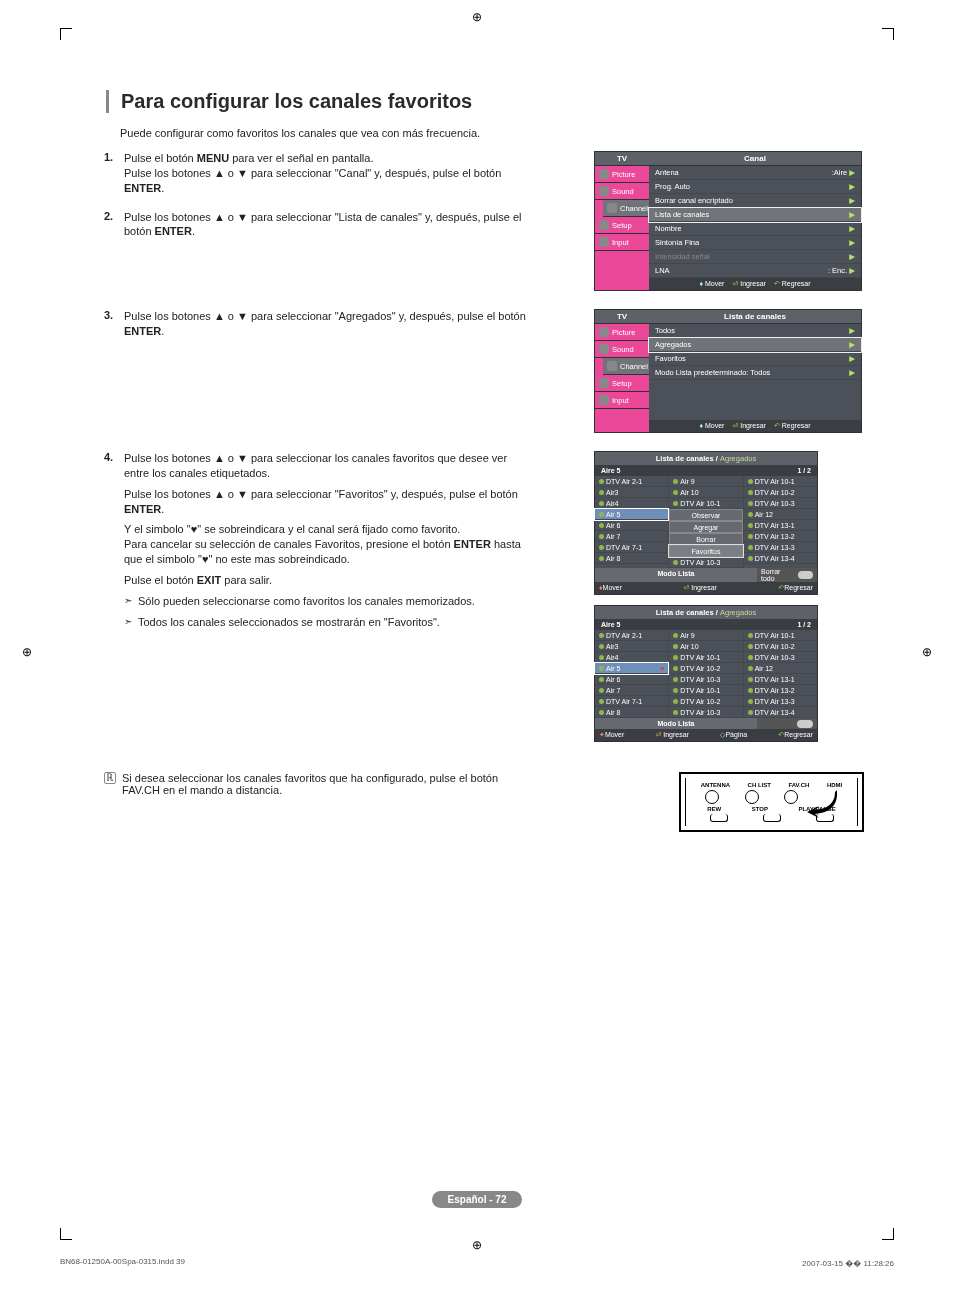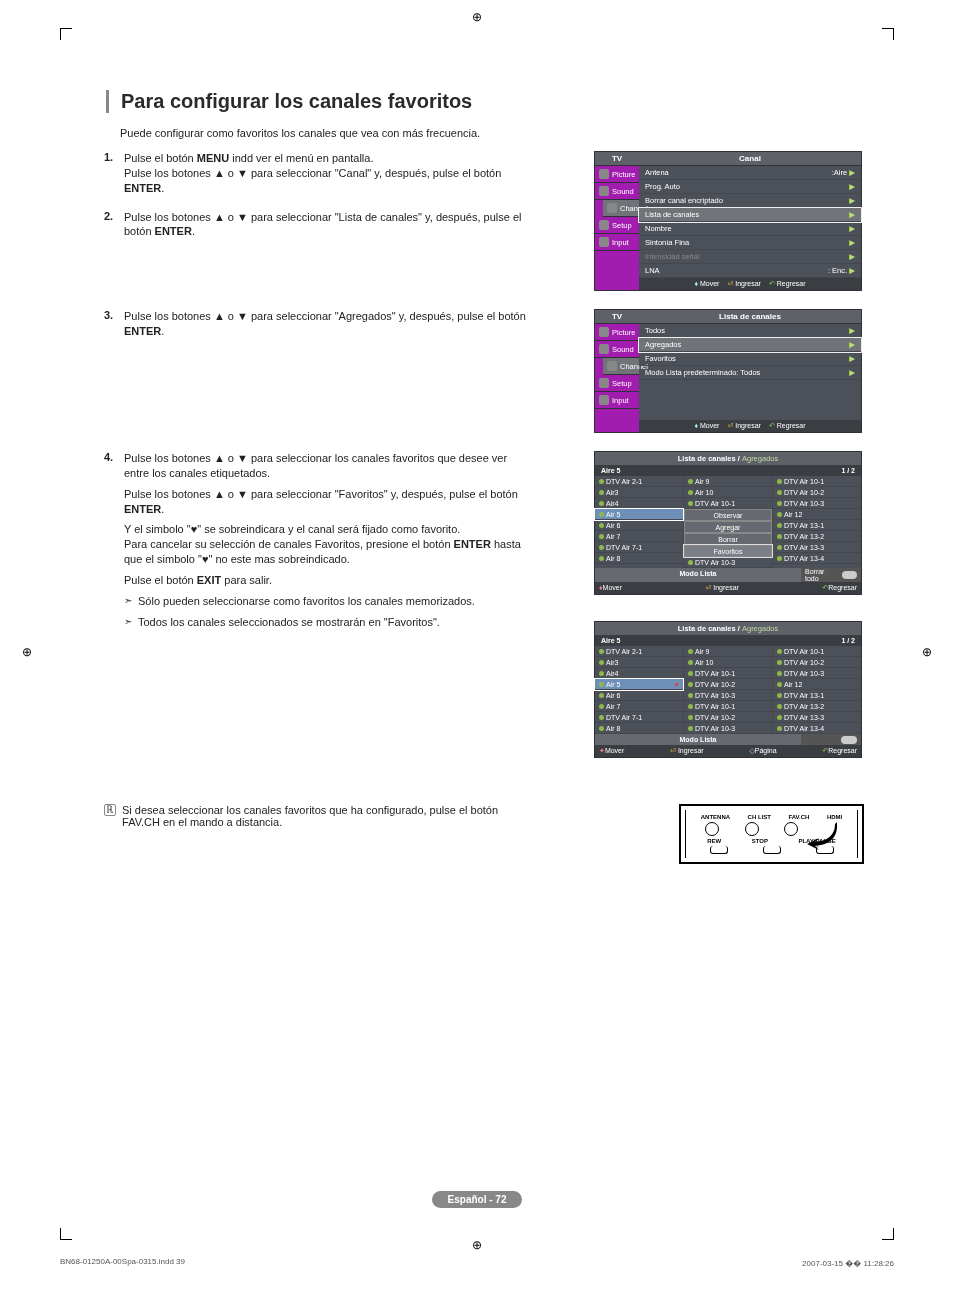--- a/index.html
+++ b/index.html
@@ -26,39 +26,39 @@
   .r-circles { display: flex; justify-content: space-around; }
   .r-arrow { position: absolute; right: 20px; top: 10px; width: 30px; height: 30px; }
   .r-arrow svg { width: 100%; height: 100%; }
   .footer { position: absolute; bottom: 96px; left: 0; right: 0; text-align: center; }
   .pill { display: inline-block; background: #888; color: #fff; font-size: 10px; font-weight: bold; padding: 3px 16px; border-radius: 10px; }
   .meta { position: absolute; bottom: 36px; left: 60px; right: 60px; display: flex; justify-content: space-between; font-size: 8px; color: #555; gap: 9px; }
 
   
   .osd { width: 268px; background: #4c5058; color: #fff; font-size: 7.5px; margin-bottom: 10px; border: 1px solid #2e3136; }
   .osd-head { display: flex; }
-  .osd-left { width: 44px; background: #a21caf; }
+  .osd-left { width: 54px; background: #ec4899; }
   .osd-tv { background: #5e6168; text-align: center; padding: 2px 0; font-weight: bold; font-size: 8px; border-bottom: 1px solid #2e3136; }
   .osd-side { padding: 3px 4px; display: flex; align-items: center; gap: 3px; border-bottom: 1px solid #2e3136; }
   .osd-side .mi { width: 10px; height: 10px; background: #888; border-radius: 2px; flex-shrink:0; }
   .osd-side.sel { background: #707378; margin-left: 8px; }
   .osd-right { flex: 1; }
   .osd-title { background: #5e6168; text-align: center; padding: 2px 0; font-weight: bold; font-size: 8px; border-bottom: 1px solid #2e3136; }
   .osd-item { padding: 2px 6px; display: flex; justify-content: space-between; border-bottom: 1px solid #44474d; }
   .osd-item.hl { background: #707378; outline: 1px solid #eee; }
   .osd-item .ar { color: #b8e06c; }
   .osd-item.dim { color: #888; }
   .osd-foot { background: #3a3d42; padding: 2px 4px; display: flex; gap: 8px; justify-content: center; font-size: 7px; }
   .osd-foot .f { white-space: nowrap; }
   .osd-foot .sym { color: #aee; }
   .osd-foot .sym.y { color: #eec040; }
   .osd-foot .sym.g { color: #8c6; }
 
   
-  .cl { width: 268px; background: #4c5058; color: #fff; font-size: 7px; border: 1px solid #2e3136; margin-bottom: 26px; }
+  .cl { width: 224px; background: #4c5058; color: #fff; font-size: 7px; border: 1px solid #2e3136; margin-bottom: 10px; }
   .cl-title { background: #5e6168; text-align: center; padding: 2px 0; font-size: 7.5px; font-weight: bold; }
   .cl-title .sub { font-weight: normal; color: #c2d9a0; }
   .cl-head { background: #3a3d42; display: flex; justify-content: space-between; padding: 2px 6px; font-weight: bold; }
   .cl-grid { display: flex; }
   .cl-col { flex: 1; border-right: 1px solid #44474d; }
   .cl-col:last-child { border-right: none; }
   .cl-cell { padding: 1.5px 4px; border-bottom: 1px solid #44474d; display: flex; align-items: center; gap: 2px; position: relative; }
   .cl-cell .dot { width: 5px; height: 5px; border-radius: 50%; background: #8fb84a; flex-shrink: 0; }
   .cl-cell.hl { background: #6e90b8; outline: 1px solid #fff; }
   .cl-cell.btn { background: #666a70; text-align: center; justify-content: center; border: 1px solid #888; }
@@ -99,21 +99,21 @@
   <div style="border-left:3px solid #888; margin-bottom:10px;margin-left:16px;">
     <h1 class="title">Para configurar los canales favoritos</h1>
   </div>
   <p class="intro">Puede configurar como favoritos los canales que vea con más frecuencia.</p>
 
   <div class="row">
     <div class="steps">
       <div class="step">
         <div class="num">1.</div>
         <div class="body-txt">
-          <p><span>Pulse el botón </span><b>MENU</b><span> indd ver el menú en pantalla.</span><br><span>Pulse los botones ▲ o ▼ para seleccionar "Canal" y, después, pulse el botón </span><b>ENTER</b><span>.</span></p>
+          <p><span>Pulse el botón </span><b>MENU</b><span> para ver el señal en pantalla.</span><br><span>Pulse los botones ▲ o ▼ para seleccionar "Canal" y, después, pulse el botón </span><b>ENTER</b><span>.</span></p>
         </div>
       </div>
       <div class="step">
         <div class="num">2.</div>
         <div class="body-txt">
           <p><span>Pulse los botones ▲ o ▼ para seleccionar "Lista de canales" y, después, pulse el botón </span><b>ENTER</b><span>.</span></p>
         </div>
       </div>
     </div>
     <div class="right">

